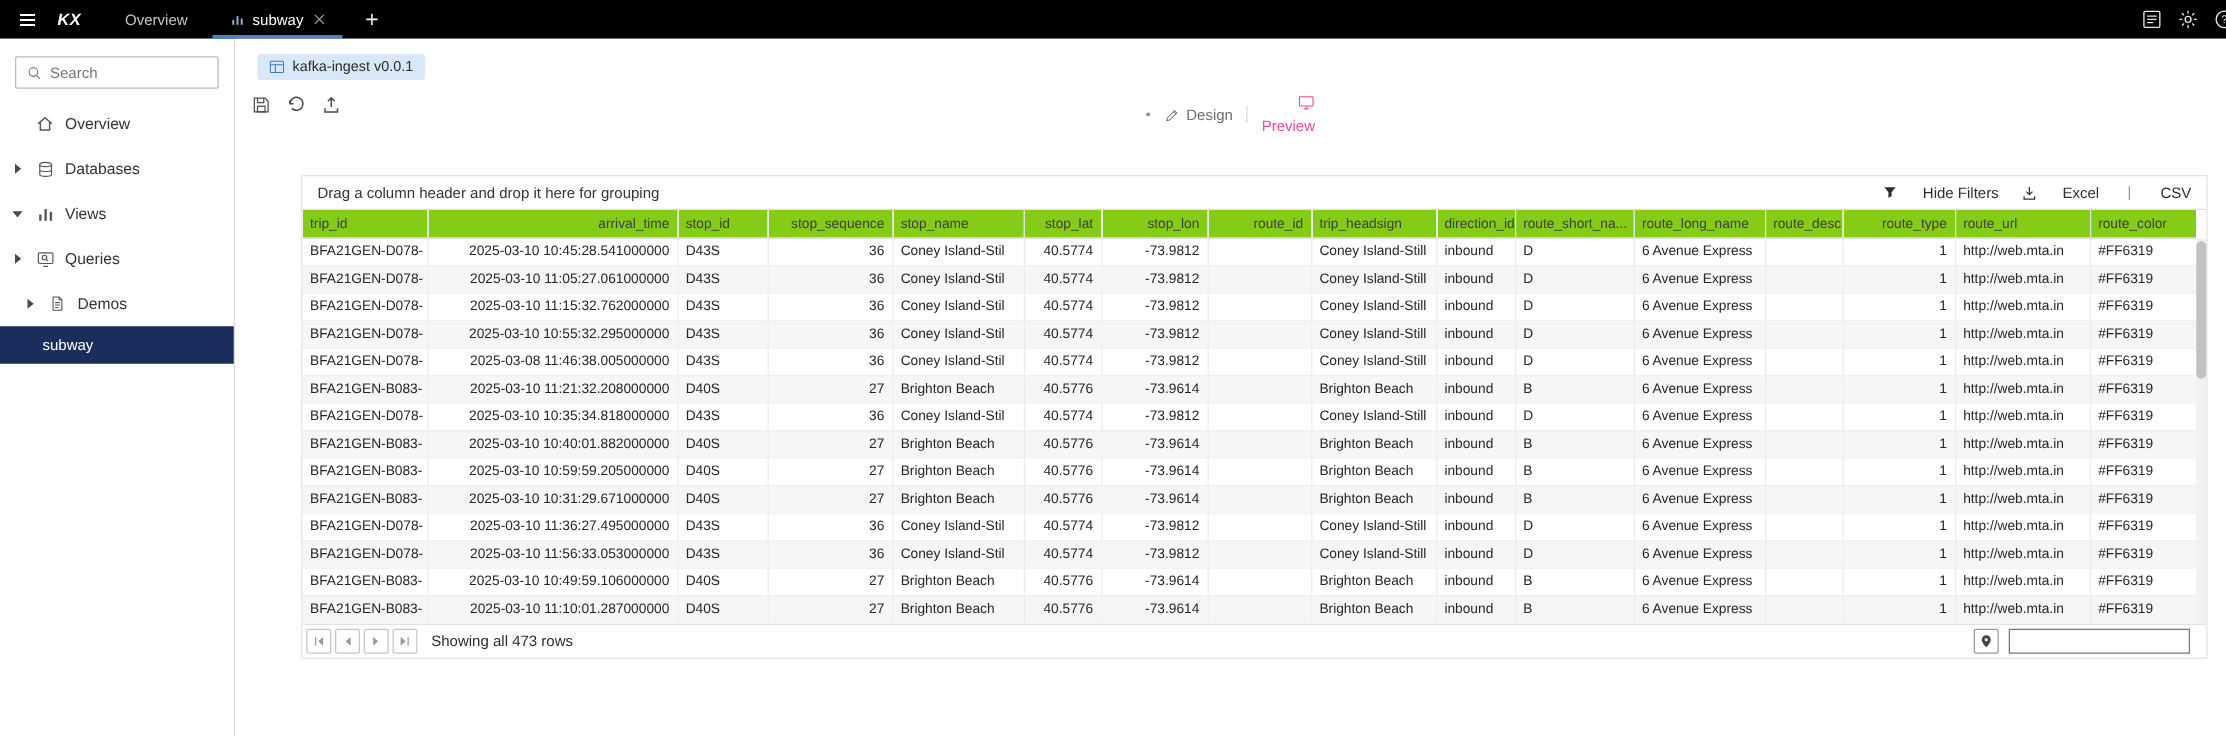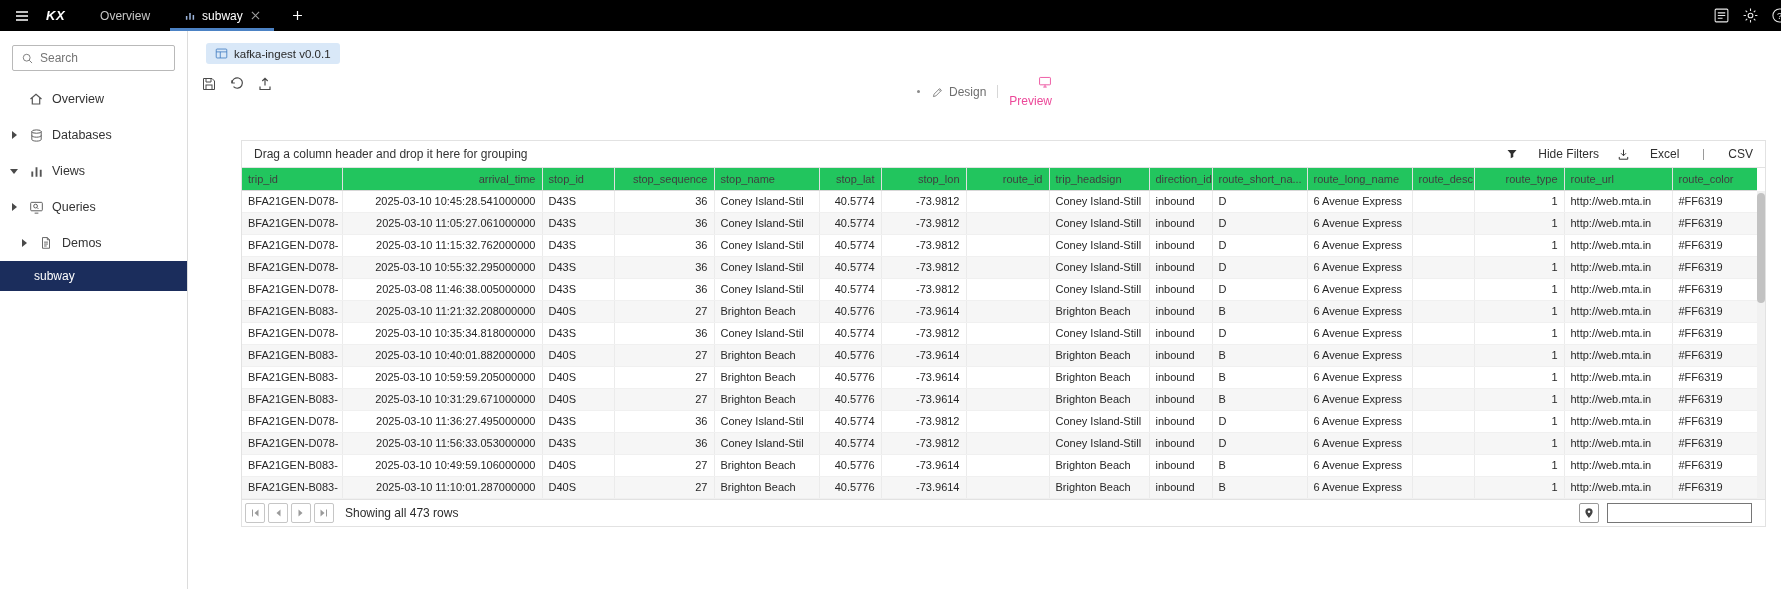--- a/index.html
+++ b/index.html
@@ -55,21 +55,21 @@
   
   .grid { position:absolute; left:53px; top:109px; width:1525px; background:#fff; border:1px solid #e2e2e2; }
   .grid-toolbar { height:27px; display:flex; align-items:center; padding:0 12px; font-size:12px; color:#333;
                   border-bottom:1px solid #e2e2e2; }
   .gt-right { margin-left:auto; display:flex; align-items:center; gap:18px; }
   .gt-btn { display:flex; align-items:center; gap:20px; color:#2f2f2f; cursor:pointer; }
   .gt-sep { width:1px; height:11px; background:#9a9a9a; margin:0 4px; }
 
   .tbl-wrap { position:relative; width:1523px; }
   table { border-collapse:collapse; table-layout:fixed; width:1515px; font-size:11px; }
-  thead th { height:22px; background:#22c55e; font-weight:400; color:#3f3f3f; text-align:left;
+  thead th { height:22px; background:#84cc16; font-weight:400; color:#3f3f3f; text-align:left;
              border-right:1px solid #e0e0e0; border-bottom:1px solid #d8d8d8;
              padding:0 6px; white-space:nowrap; overflow:hidden; cursor:pointer; }
   thead th:last-child { border-right:none; }
   td { height:22px; padding:0 6px; color:#262626; white-space:nowrap; overflow:hidden;
        border-right:1px solid #ebebeb; border-bottom:1px solid #f0f0f0; }
   td:last-child { border-right:none; }
   tr.alt td { background:#f6f6f6; }
   .al-right { text-align:right; }
   .vscroll { position:absolute; right:0; top:23px; bottom:0; width:8px; background:#f1f1f1; }
   .vthumb { width:8px; height:110px; margin-top:2px; background:#c2c2c2; border-radius:4px; }

